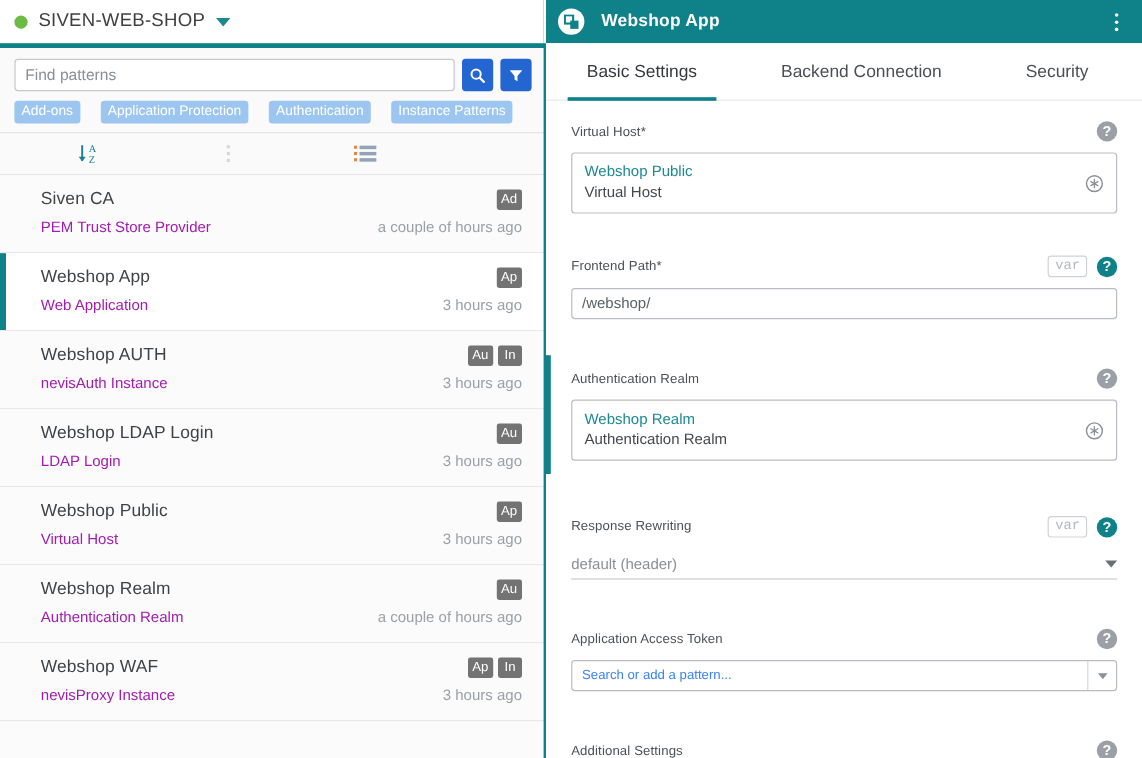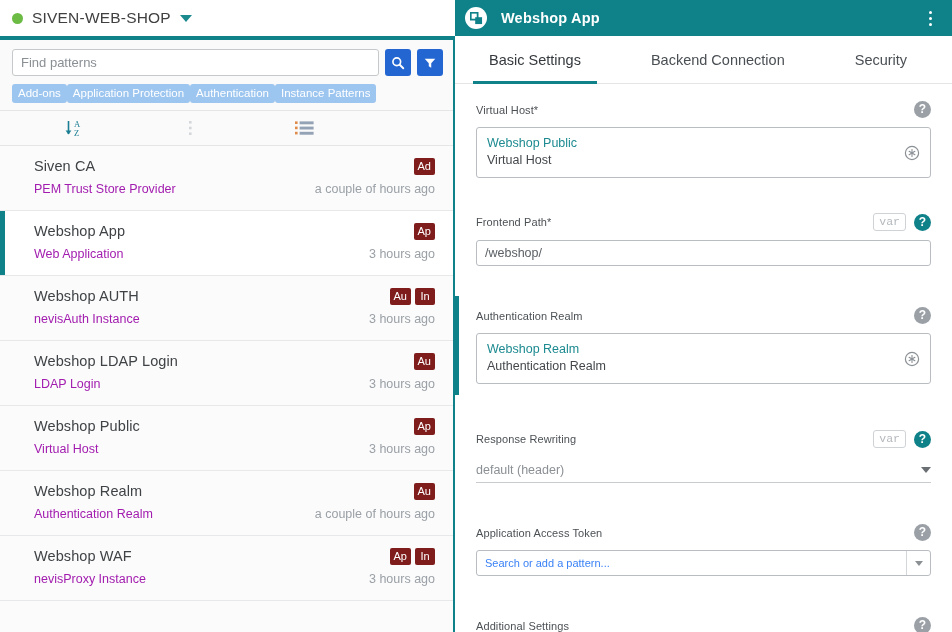--- a/index.html
+++ b/index.html
@@ -61,21 +61,21 @@
   .blue-btn {
     width: 26px; height: 27px; border: none; border-radius: 3px;
     background: #2466d1; cursor: pointer;
     display: flex; align-items: center; justify-content: center;
     flex: 0 0 auto; padding: 0;
   }
   .blue-btn svg { display: block; }
 
   
   #filter-tags {
-    display: flex; gap: 0; margin-top: 8px; flex-wrap: nowrap;
+    display: flex; gap: 17px; margin-top: 8px; flex-wrap: nowrap;
   }
   .tag-chip {
     background: #9cc5ef; color: #ffffff; border-radius: 3px;
     font-size: 11.5px; line-height: 16px; padding: 1px 6px 2px 6px;
     white-space: nowrap; cursor: pointer;
   }
 
   
   #list-toolbar {
     height: 36px; background: #fafafa;
@@ -106,21 +106,21 @@
     content: ""; position: absolute; left: 0; top: 0; bottom: 0;
     width: 5px; background: #0f8189;
   }
   .li-row { display: flex; align-items: flex-start; justify-content: space-between; }
   .li-title {
     font-size: 14.5px; color: #3f4346; letter-spacing: .1px;
     line-height: 18px; white-space: nowrap;
   }
   .li-badges { display: flex; gap: 4px; flex: 0 0 auto; margin-top: 1px; }
   .li-badge {
-    background: #7f1d1d; color: #ffffff; border-radius: 2px;
+    background: #737373; color: #ffffff; border-radius: 2px;
     font-size: 11px; line-height: 15px; padding: 1px 4px;
     min-width: 20px; text-align: center;
   }
   .li-row2 {
     display: flex; align-items: baseline; justify-content: space-between;
     margin-top: 7px;
   }
   .li-sub { font-size: 12.5px; color: #a21caf; white-space: nowrap; }
   .li-time { font-size: 12.5px; color: #9aa0a6; white-space: nowrap; }
 

